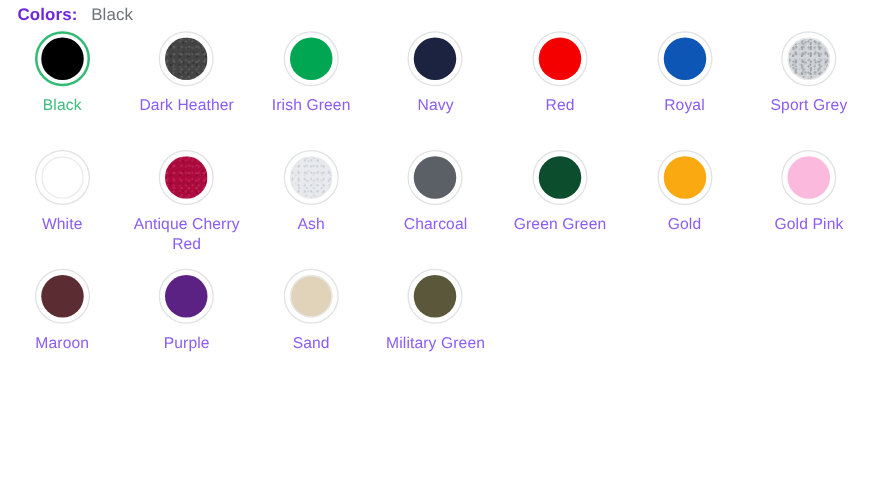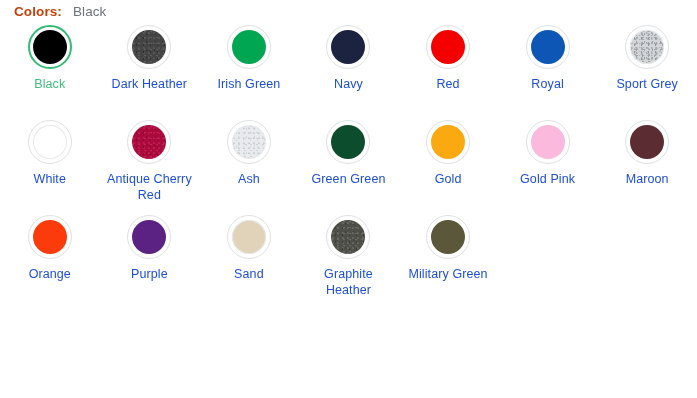--- a/index.html
+++ b/index.html
@@ -28,21 +28,21 @@
     left: 14px;
     top: 4px;
     display: flex;
     align-items: baseline;
     gap: 11px;
     white-space: nowrap;
   }
   .picker-header .label-text {
     font-size: 13.5px;
     font-weight: bold;
-    color: #c2410c;
+    color: #6d28d9;
     letter-spacing: 0.1px;
   }
   .picker-header .selected-text {
     font-size: 13.5px;
     font-weight: normal;
     color: #6c7278;
     letter-spacing: 0.1px;
   }
 
   
@@ -133,21 +133,21 @@
       radial-gradient(circle at 64% 16%, #8c0630 0.7px, transparent 1px),
       radial-gradient(circle at 38% 64%, #bd1b52 0.8px, transparent 1.1px),
       radial-gradient(circle at 84% 52%, #96072f 0.7px, transparent 1px);
     background-size: 6px 6px, 7px 7px, 5px 5px, 8px 8px;
   }
 
   .swatch-label {
     margin-top: 7px;
     font-size: 12.5px;
     line-height: 16px;
-    color: #1d4ed8;
+    color: #8b5cf6;
     text-align: center;
     max-width: 92px;
     letter-spacing: 0.1px;
   }
   .swatch-cell[data-selected="true"] .swatch-label {
     color: #3fbd7b;
   }
 </style>
 </head>
 <body>
@@ -215,20 +215,26 @@
         <div class="swatch-label">Antique Cherry Red</div>
       </div>
       <div class="swatch-cell" data-selected="false">
         <div class="swatch-ring">
           <div class="swatch-dot tex-ash has-border" style="background-color: rgb(232, 234, 237);"></div>
         </div>
         <div class="swatch-label">Ash</div>
       </div>
       <div class="swatch-cell" data-selected="false">
         <div class="swatch-ring">
+          <div class="swatch-dot" style="background-color: rgb(90, 96, 101);"></div>
+        </div>
+        <div class="swatch-label">Charcoal</div>
+      </div>
+      <div class="swatch-cell" data-selected="false">
+        <div class="swatch-ring">
           <div class="swatch-dot" style="background-color: rgb(11, 77, 44);"></div>
         </div>
         <div class="swatch-label">Green Green</div>
       </div>
       <div class="swatch-cell" data-selected="false">
         <div class="swatch-ring">
           <div class="swatch-dot" style="background-color: rgb(251, 169, 16);"></div>
         </div>
         <div class="swatch-label">Gold</div>
       </div>
@@ -239,43 +245,31 @@
         <div class="swatch-label">Gold Pink</div>
       </div>
       <div class="swatch-cell" data-selected="false">
         <div class="swatch-ring">
           <div class="swatch-dot" style="background-color: rgb(91, 44, 49);"></div>
         </div>
         <div class="swatch-label">Maroon</div>
       </div>
       <div class="swatch-cell" data-selected="false">
         <div class="swatch-ring">
-          <div class="swatch-dot" style="background-color: rgb(251, 59, 11);"></div>
-        </div>
-        <div class="swatch-label">Orange</div>
-      </div>
-      <div class="swatch-cell" data-selected="false">
-        <div class="swatch-ring">
           <div class="swatch-dot" style="background-color: rgb(91, 33, 131);"></div>
         </div>
         <div class="swatch-label">Purple</div>
       </div>
       <div class="swatch-cell" data-selected="false">
         <div class="swatch-ring">
           <div class="swatch-dot has-border" style="background-color: rgb(224, 211, 186);"></div>
         </div>
         <div class="swatch-label">Sand</div>
       </div>
       <div class="swatch-cell" data-selected="false">
         <div class="swatch-ring">
-          <div class="swatch-dot tex-graphite-heather" style="background-color: rgb(79, 79, 74);"></div>
-        </div>
-        <div class="swatch-label">Graphite Heather</div>
-      </div>
-      <div class="swatch-cell" data-selected="false">
-        <div class="swatch-ring">
           <div class="swatch-dot" style="background-color: rgb(90, 87, 58);"></div>
         </div>
         <div class="swatch-label">Military Green</div>
       </div>
     </div>
 
 </div>
 
 </body></html>

